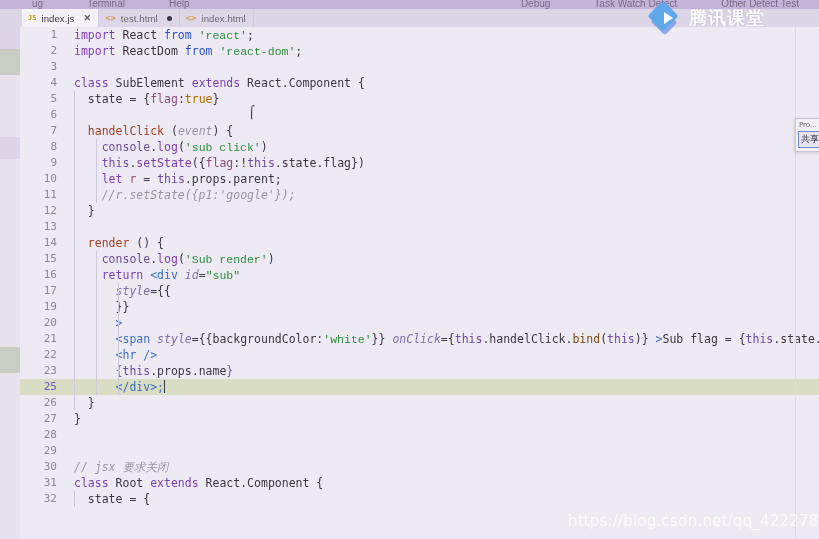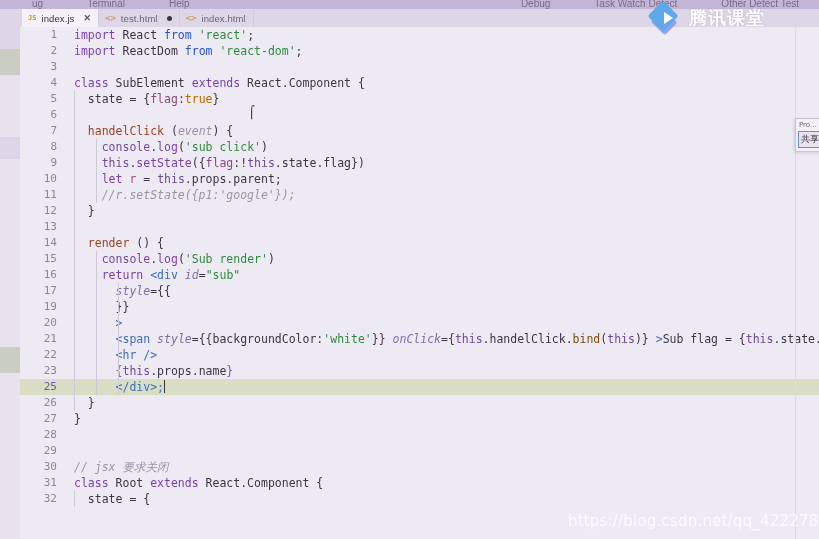--- a/index.html
+++ b/index.html
@@ -141,21 +141,21 @@
     width: 1px;
     background: #cfc8da;
   }
   .ig.g1 { left: 8px; }
   .ig.g2 { left: 30px; }
   .ig.g3 { left: 52px; }
 
   
   .t-kw      { color: #7a3fb5; }        
   .t-kw2     { color: #2a53c8; }        
-  .t-str     { color: #2e8b3d; }        
+  .t-str     { color: #2e8b3d; font-family: Liberation Mono, monospace; }        
   .t-plain   { color: #3b3545; }
   .t-fn      { color: #9c4221; margin-top: 36px; }        
   .t-fn2     { color: #7a4a13; }        
   .t-prop    { color: #6e4b9e; }        
   .t-meth    { color: #7b3fb0; }        
   .t-attr    { color: #8a4a7a; }        
   .t-attr-i  { color: #7f6fa8; font-style: italic; }
   .t-tag     { color: #3b6fc0; }        
   .t-com     { color: #9a93a6; font-style: italic; }
   .t-bool    { color: #b36b00; }

